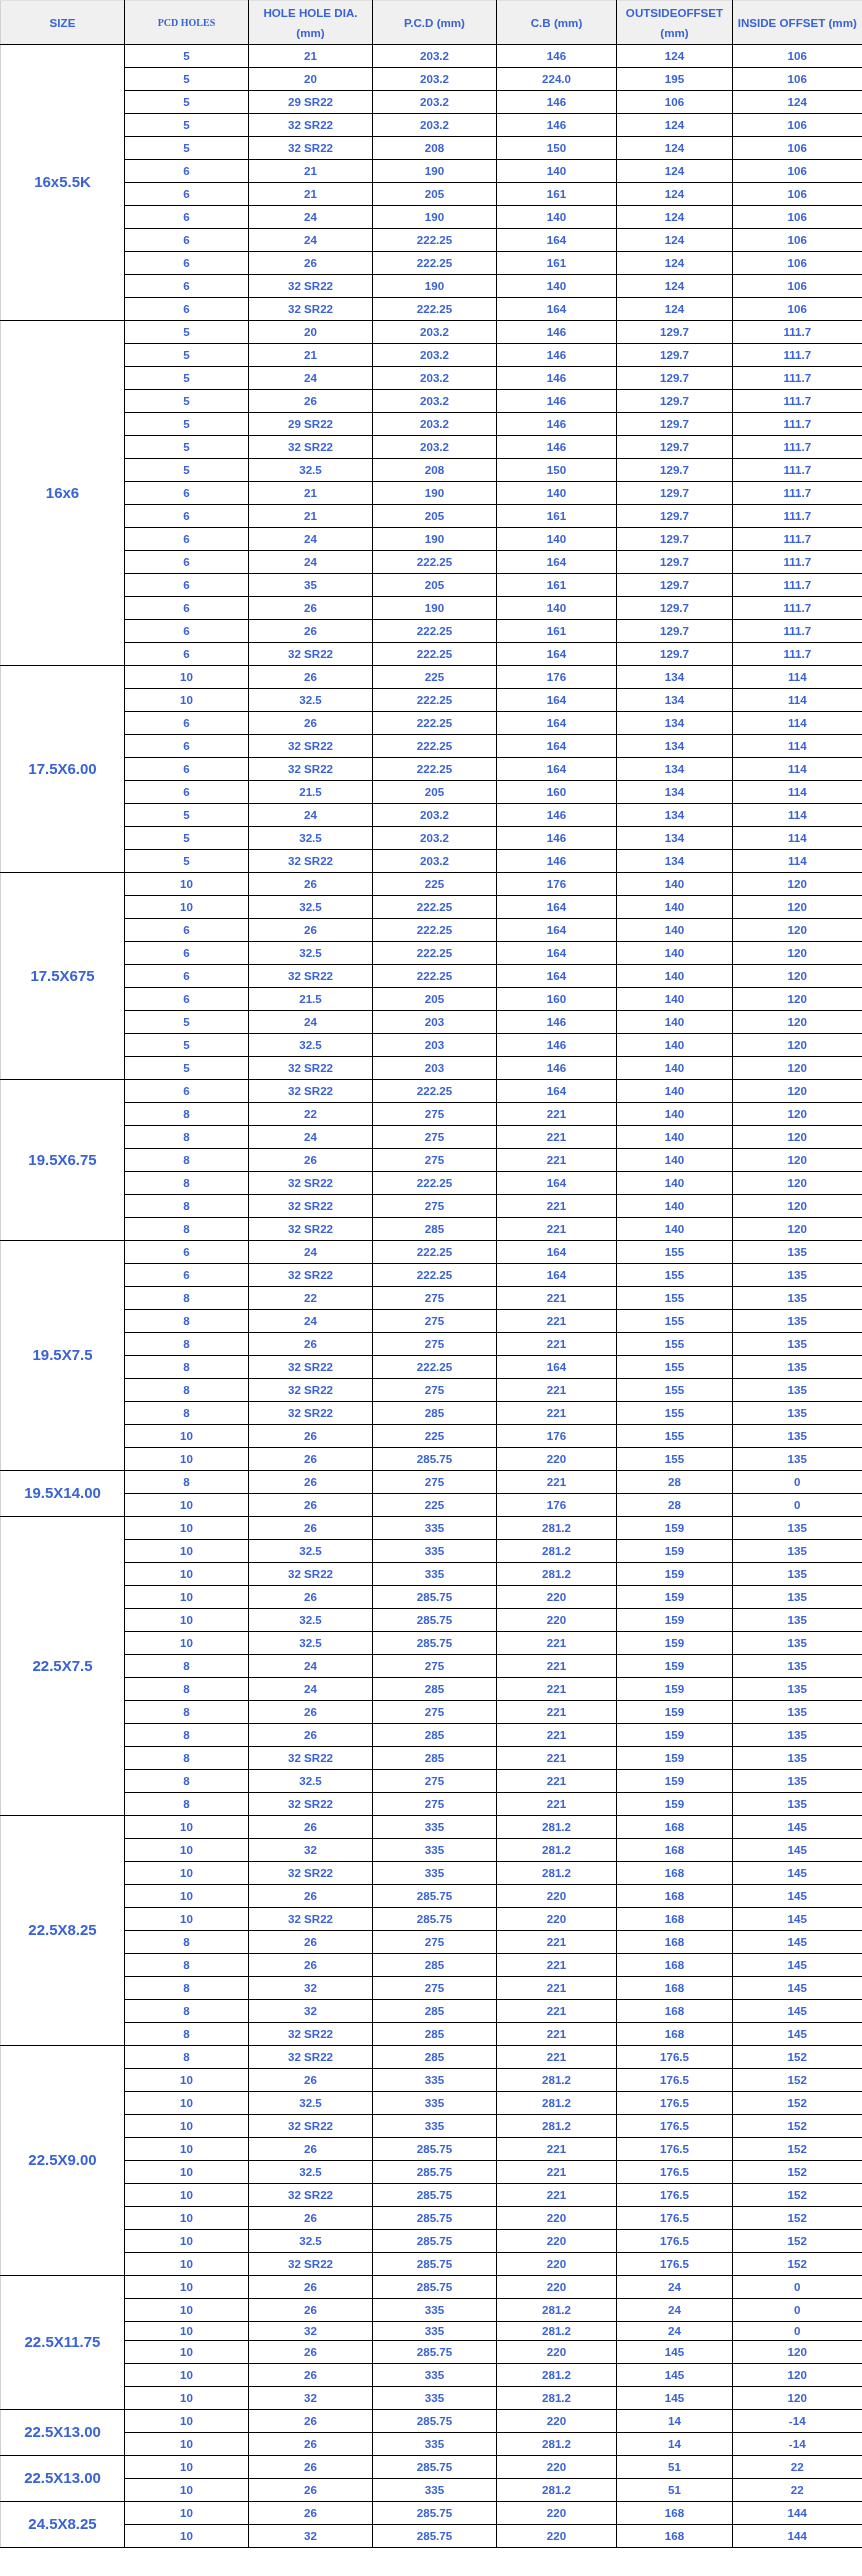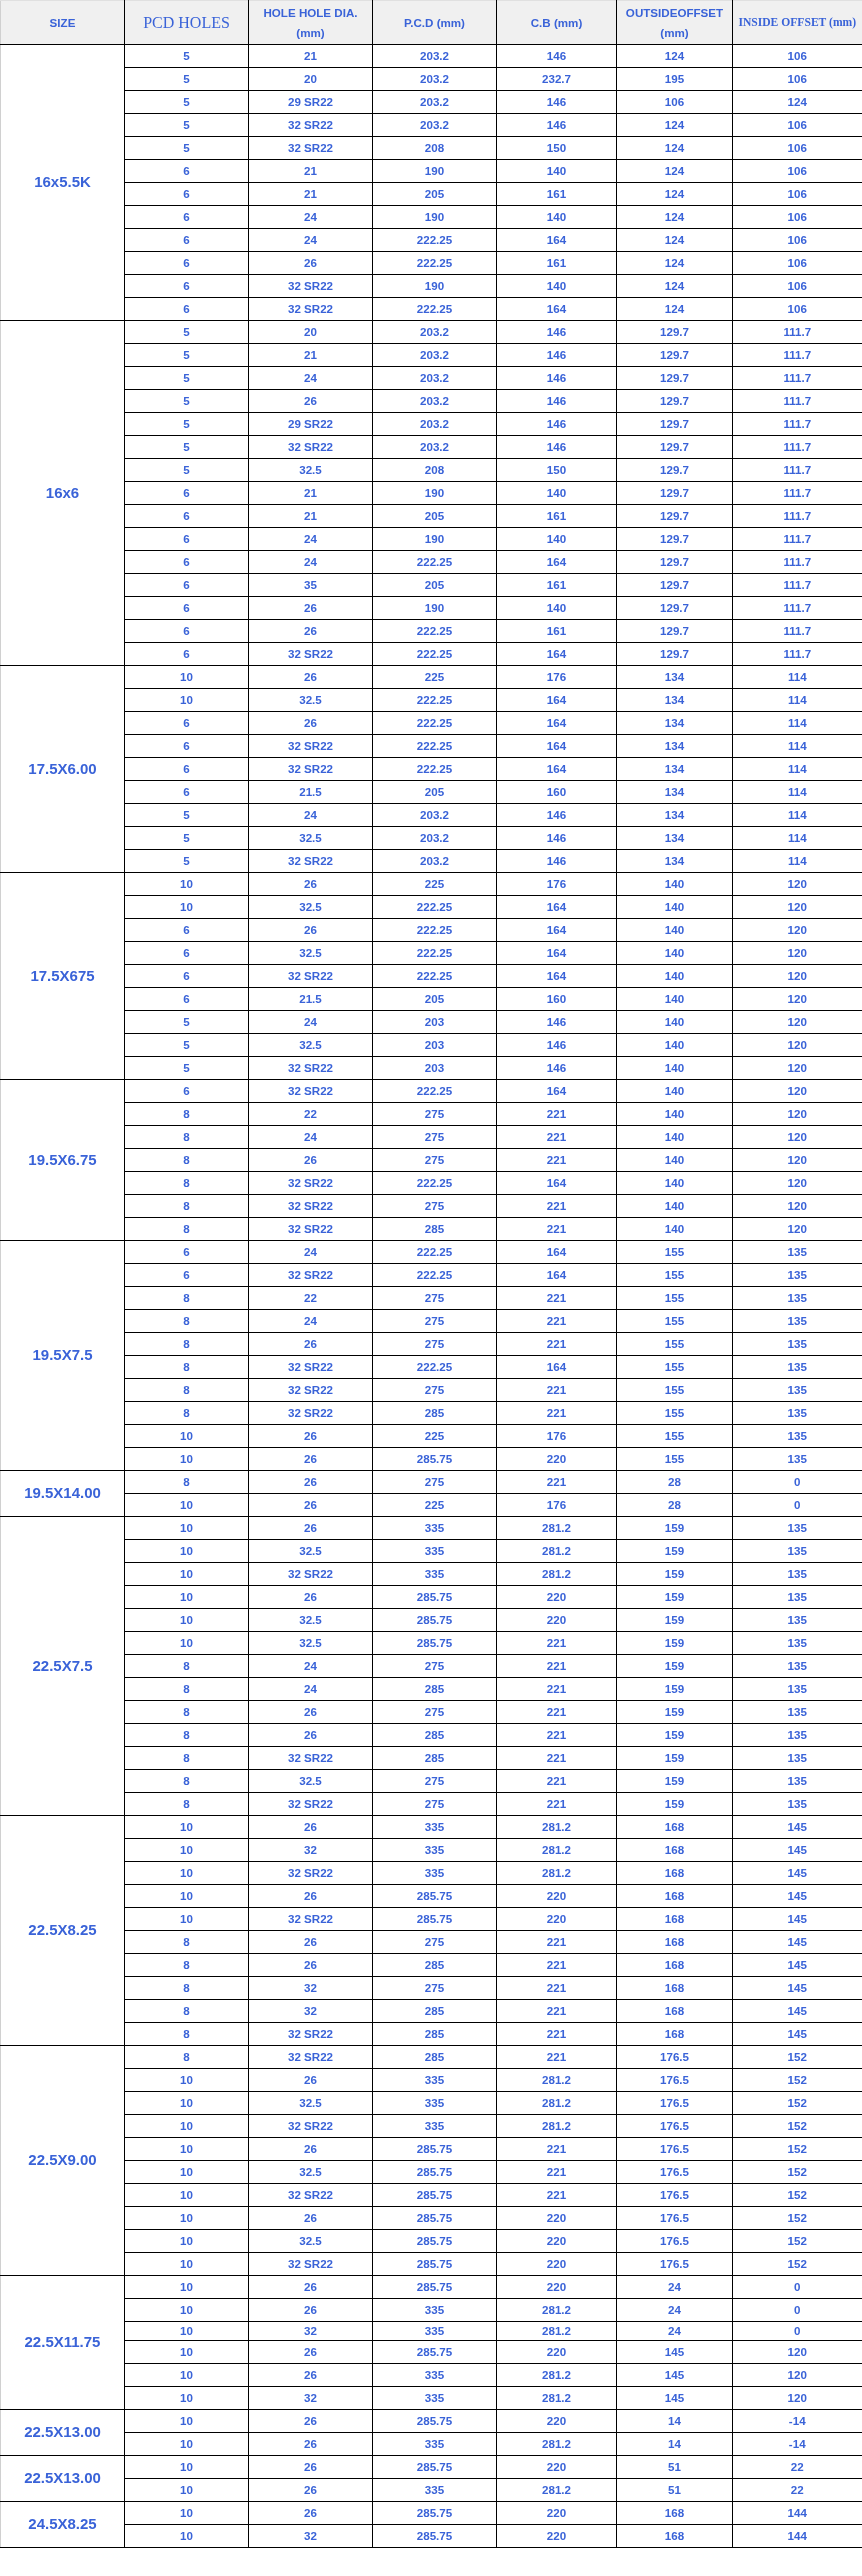--- a/index.html
+++ b/index.html
@@ -27,25 +27,25 @@
     font-size: 11.6px;
     line-height: 20px;
     text-align: center;
     vertical-align: middle;
     border-right: 0.8px solid #000;
     border-bottom: 1.6px solid #000;
     border-top: 0.8px solid #e0e0e0;
     padding: 0 1.6px;
     font-weight: bold;
   }
-  thead th:last-child { border-right: none; font-family: Liberation Serif, serif; }
+  thead th:last-child { border-right: none; }
   thead th.serif {
     font-family: "Liberation Serif", "DejaVu Serif", serif;
-    font-weight: normal;
-    font-size: 16px;
+    font-weight: bold;
+    font-size: 10px;
   }
   tbody td {
     height: 22px;
     text-align: center;
     vertical-align: middle;
     border-right: 0.8px solid #000;
     border-bottom: 1.6px solid #000;
     padding: 0;
     line-height: 12.4px;
   }
@@ -87,21 +87,21 @@
         <td>21</td>
         <td>203.2</td>
         <td>146</td>
         <td>124</td>
         <td>106</td>
       </tr>
       <tr>
         <td>5</td>
         <td>20</td>
         <td>203.2</td>
-        <td>232.7</td>
+        <td>224.0</td>
         <td>195</td>
         <td>106</td>
       </tr>
       <tr>
         <td>5</td>
         <td>29 SR22</td>
         <td>203.2</td>
         <td>146</td>
         <td>106</td>
         <td>124</td>

